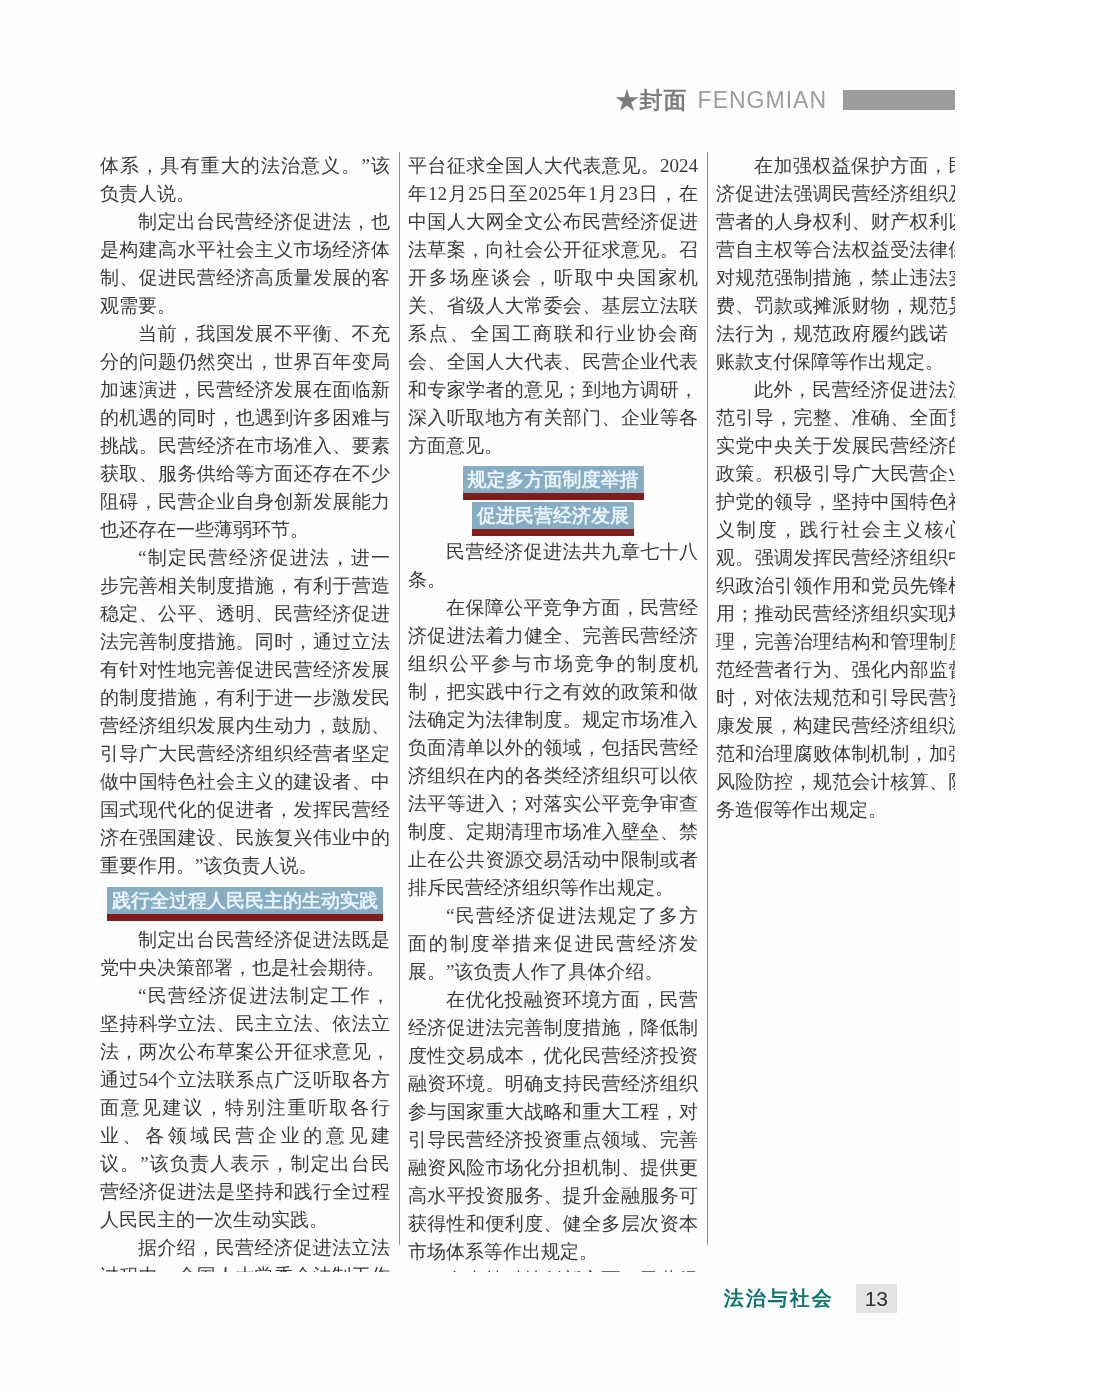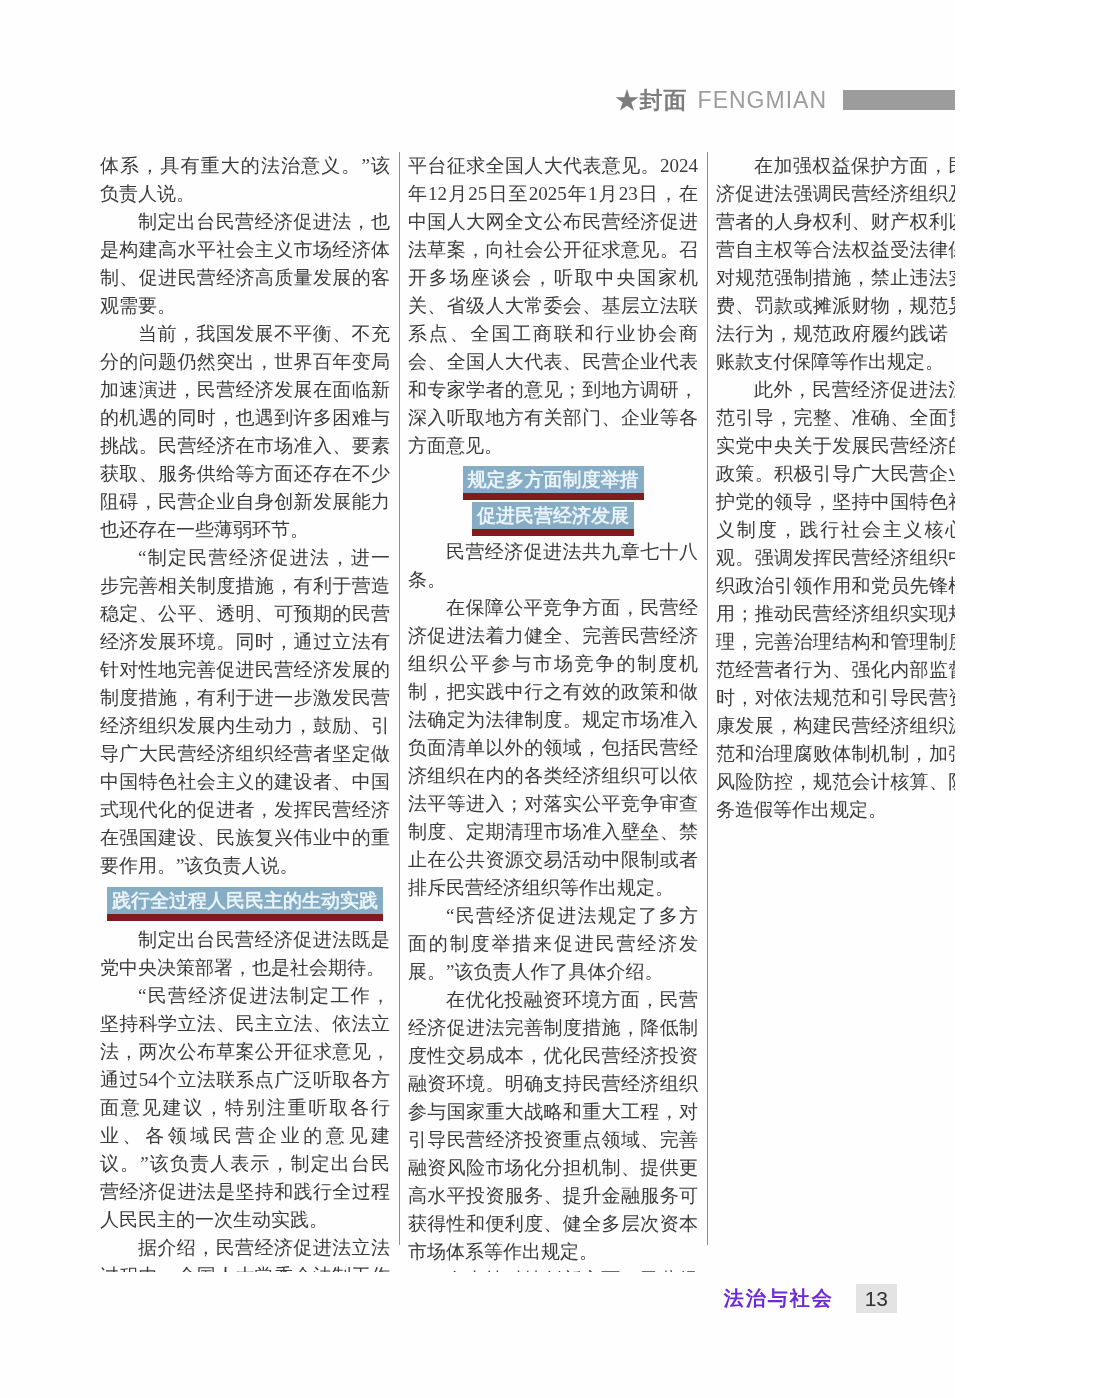--- a/index.html
+++ b/index.html
@@ -35,21 +35,21 @@
   .subhead {
     display:inline-block; background:#87adc4; color:#e9f4fa;
     font-weight:bold; font-size:19px; line-height:27px; padding:0 5px;
     border-bottom:7px solid #7f1d1d;
   }
   
   .footer {
     position:absolute; top:1284px; right:58px;
     display:flex; align-items:center;
   }
-  .footer-title { font-family:"Liberation Sans", sans-serif; font-weight:bold; font-size:20px; color:#6d28d9; letter-spacing:2px; }
+  .footer-title { font-family:"Liberation Sans", sans-serif; font-weight:bold; font-size:20px; color:#0f766e; letter-spacing:2px; }
   .footer-page {
     margin-left:22px; background:#e3e3e3; color:#2f2f2f;
     font-family:"Liberation Sans", sans-serif; font-size:21px;
     padding:4px 9px; line-height:1;
   }
 </style>
 </head>
 <body>
 
 <div class="page">
@@ -59,21 +59,21 @@
     <span class="hdr-en">FENGMIAN</span>
     <div class="hdr-bar"></div>
   </div>
 
   <div class="content">
 
     <div class="col">
       <p class="body-p">体系，具有重大的法治意义。”该负责人说。</p>
       <p class="body-p indent">制定出台民营经济促进法，也是构建高水平社会主义市场经济体制、促进民营经济高质量发展的客观需要。</p>
       <p class="body-p indent">当前，我国发展不平衡、不充分的问题仍然突出，世界百年变局加速演进，民营经济发展在面临新的机遇的同时，也遇到许多困难与挑战。民营经济在市场准入、要素获取、服务供给等方面还存在不少阻碍，民营企业自身创新发展能力也还存在一些薄弱环节。</p>
-      <p class="body-p indent">“制定民营经济促进法，进一步完善相关制度措施，有利于营造稳定、公平、透明、可预期的民营经济发展环境。同时，通过立法有针对性地完善促进民营经济发展的制度措施，有利于进一步激发民营经济组织发展内生动力，鼓励、引导广大民营经济组织经营者坚定做中国特色社会主义的建设者、中国式现代化的促进者，发挥民营经济在强国建设、民族复兴伟业中的重要作用。”该负责人说。</p>
+      <p class="body-p indent">“制定民营经济促进法，进一步完善相关制度措施，有利于营造稳定、公平、透明、民营经济促进法完善制度措施。同时，通过立法有针对性地完善促进民营经济发展的制度措施，有利于进一步激发民营经济组织发展内生动力，鼓励、引导广大民营经济组织经营者坚定做中国特色社会主义的建设者、中国式现代化的促进者，发挥民营经济在强国建设、民族复兴伟业中的重要作用。”该负责人说。</p>
       <div class="subhead-row">
         <span class="subhead">践行全过程人民民主的生动实践</span>
       </div>
       <p class="body-p indent">制定出台民营经济促进法既是党中央决策部署，也是社会期待。</p>
       <p class="body-p indent">“民营经济促进法制定工作，坚持科学立法、民主立法、依法立法，两次公布草案公开征求意见，通过54个立法联系点广泛听取各方面意见建议，特别注重听取各行业、各领域民营企业的意见建议。”该负责人表示，制定出台民营经济促进法是坚持和践行全过程人民民主的一次生动实践。</p>
       <p class="body-p indent">据介绍，民营经济促进法立法过程中，全国人大常委会法制工作机构将草案印发各省(区、市)人大常委会、中央有关部门、基层立法联系点和部分研究机构等征求意见，通过代表工作信息化</p>
     </div>
 
     <div class="gap">
       <div class="divider"></div>

